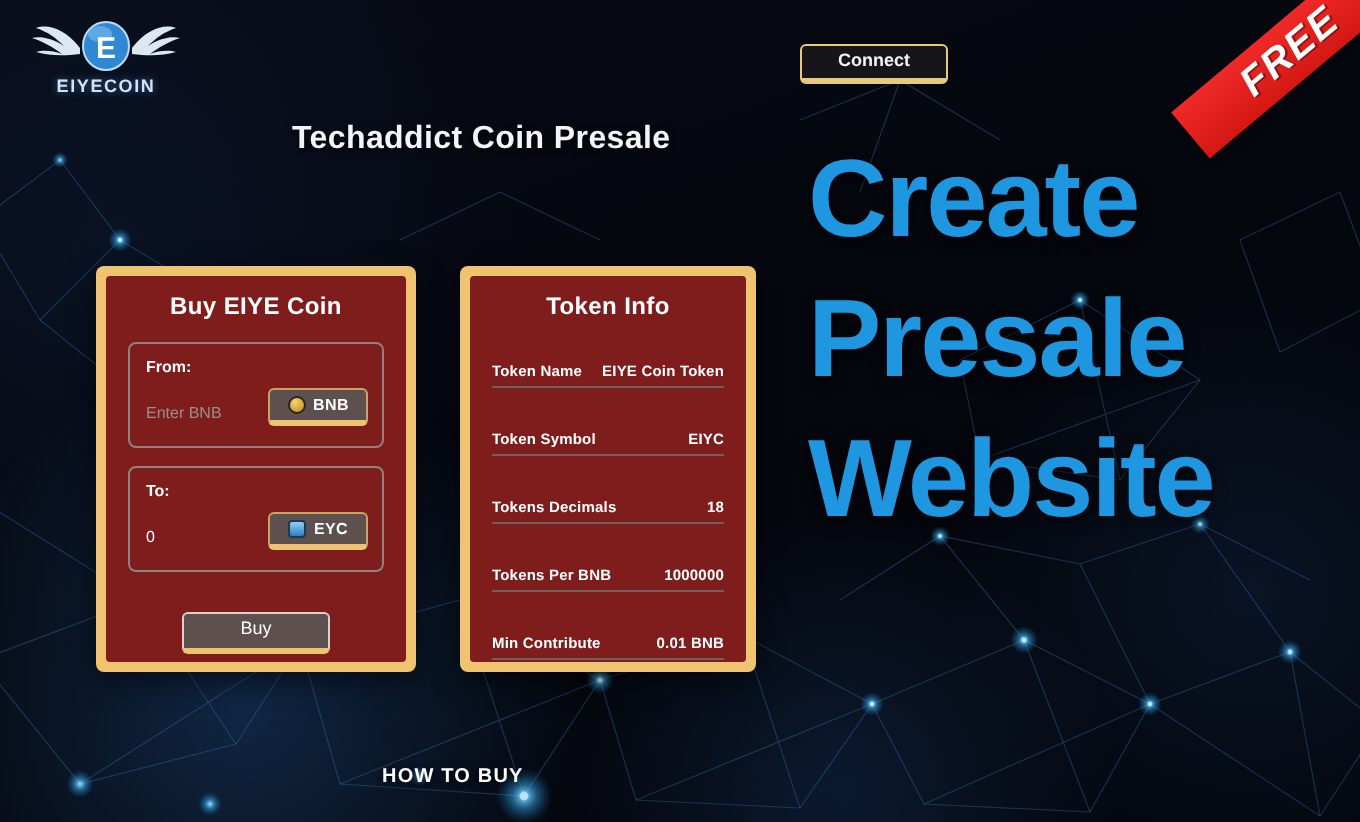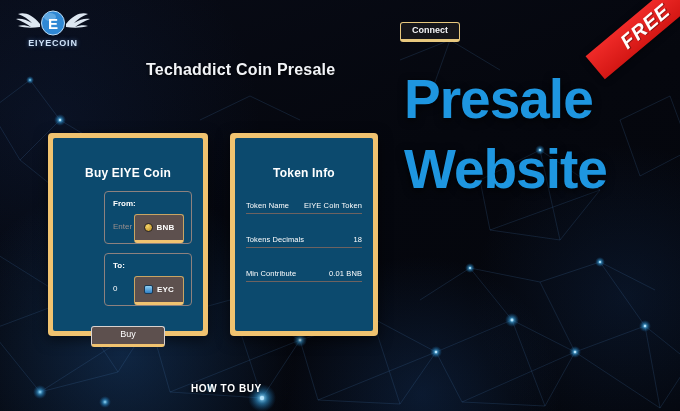--- a/index.html
+++ b/index.html
@@ -70,21 +70,21 @@
     color: #f2f4f8;
     letter-spacing: 0.2px;
     text-shadow: 0 1px 3px rgba(0,0,0,0.9);
   }
 
   
   .connect-btn {
     position: absolute;
     left: 400px;
     top: 22px;
-    width: 60px;
+    width: 74px;
     height: 20px;
     background: #16161a;
     border: 1px solid #e8c87e;
     border-bottom-width: 3px;
     border-radius: 3px;
     color: #f4f4f6;
     font-size: 9px;
     font-weight: bold;
     line-height: 15px;
     text-align: center;
@@ -135,23 +135,23 @@
   .panel {
     position: absolute;
     background: #f0c370;
     border-radius: 4px;
     padding: 5px;
     box-shadow: 0 4px 14px rgba(0,0,0,0.55);
   }
   .panel-inner {
     width: 100%;
     height: 100%;
-    background: #0c4a6e;
+    background: #7f1d1d;
     border-radius: 2px;
-    padding: 28px 11px;
+    padding: 8px 11px;
   }
   .panel-title {
     text-align: center;
     color: #ffffff;
     font-size: 12px;
     font-weight: bold;
     letter-spacing: 0.2px;
     margin-bottom: 11px;
   }
 
@@ -159,21 +159,20 @@
   #panel-info { left: 230px; top: 133px; width: 148px; height: 203px; }
 
   
   .swap-box {
     position: relative;
     border: 1px solid #8e817e;
     border-radius: 4px;
     height: 53px;
     padding: 7px 8px;
     margin-bottom: 9px;
-    margin-left: 40px;
   }
   .swap-label {
     color: #ffffff;
     font-size: 8px;
     font-weight: bold;
   }
   .swap-value {
     position: absolute;
     left: 8px;
     top: 30px;
@@ -185,21 +184,21 @@
     left: 8px;
     top: 30px;
     color: #9b8f8c;
     font-size: 8px;
   }
 
   .token-btn {
     position: absolute;
     right: 7px;
     top: 22px;
-    height: 29px;
+    height: 19px;
     min-width: 50px;
     background: #5d504e;
     border: 1px solid #c9a463;
     border-bottom: 3px solid #f0c370;
     border-radius: 3px;
     display: flex;
     align-items: center;
     justify-content: center;
     gap: 4px;
     padding: 0 7px;
@@ -243,21 +242,21 @@
 
   
   .info-row {
     display: flex;
     justify-content: space-between;
     align-items: center;
     height: 17px;
     border-bottom: 1px solid #6e6260;
     color: #ffffff;
     font-size: 7.5px;
-    font-weight: normal;
+    font-weight: bold;
     letter-spacing: 0.1px;
     margin-top: 17px;
   }
   .info-row .k { white-space: nowrap; }
   .info-row .v { white-space: nowrap; }
 
   
   .how-to-buy {
     position: absolute;
     left: 191px;
@@ -357,20 +356,21 @@
 
   <div class="site-title">Techaddict Coin Presale</div>
 
   <div class="connect-btn">Connect</div>
 
   <div class="free-ribbon">
     <span>FREE</span>
   </div>
 
   <div class="headline">
+    <div>Create</div>
     <div>Presale</div>
     <div>Website</div>
   </div>
 
   <div class="panel" id="panel-buy">
     <div class="panel-inner">
       <div class="panel-title">Buy EIYE Coin</div>
 
       <div class="swap-box">
         <div class="swap-label">From:</div>
@@ -396,22 +396,30 @@
 
   <div class="panel" id="panel-info">
     <div class="panel-inner">
       <div class="panel-title">Token Info</div>
       <div id="info-rows">
           <div class="info-row">
             <span class="k">Token Name</span>
             <span class="v">EIYE Coin Token</span>
           </div>
           <div class="info-row">
+            <span class="k">Token Symbol</span>
+            <span class="v">EIYC</span>
+          </div>
+          <div class="info-row">
             <span class="k">Tokens Decimals</span>
             <span class="v">18</span>
+          </div>
+          <div class="info-row">
+            <span class="k">Tokens Per BNB</span>
+            <span class="v">1000000</span>
           </div>
           <div class="info-row">
             <span class="k">Min Contribute</span>
             <span class="v">0.01 BNB</span>
           </div>
         </div>
     </div>
   </div>
 
   <div class="how-to-buy">HOW TO BUY</div>

